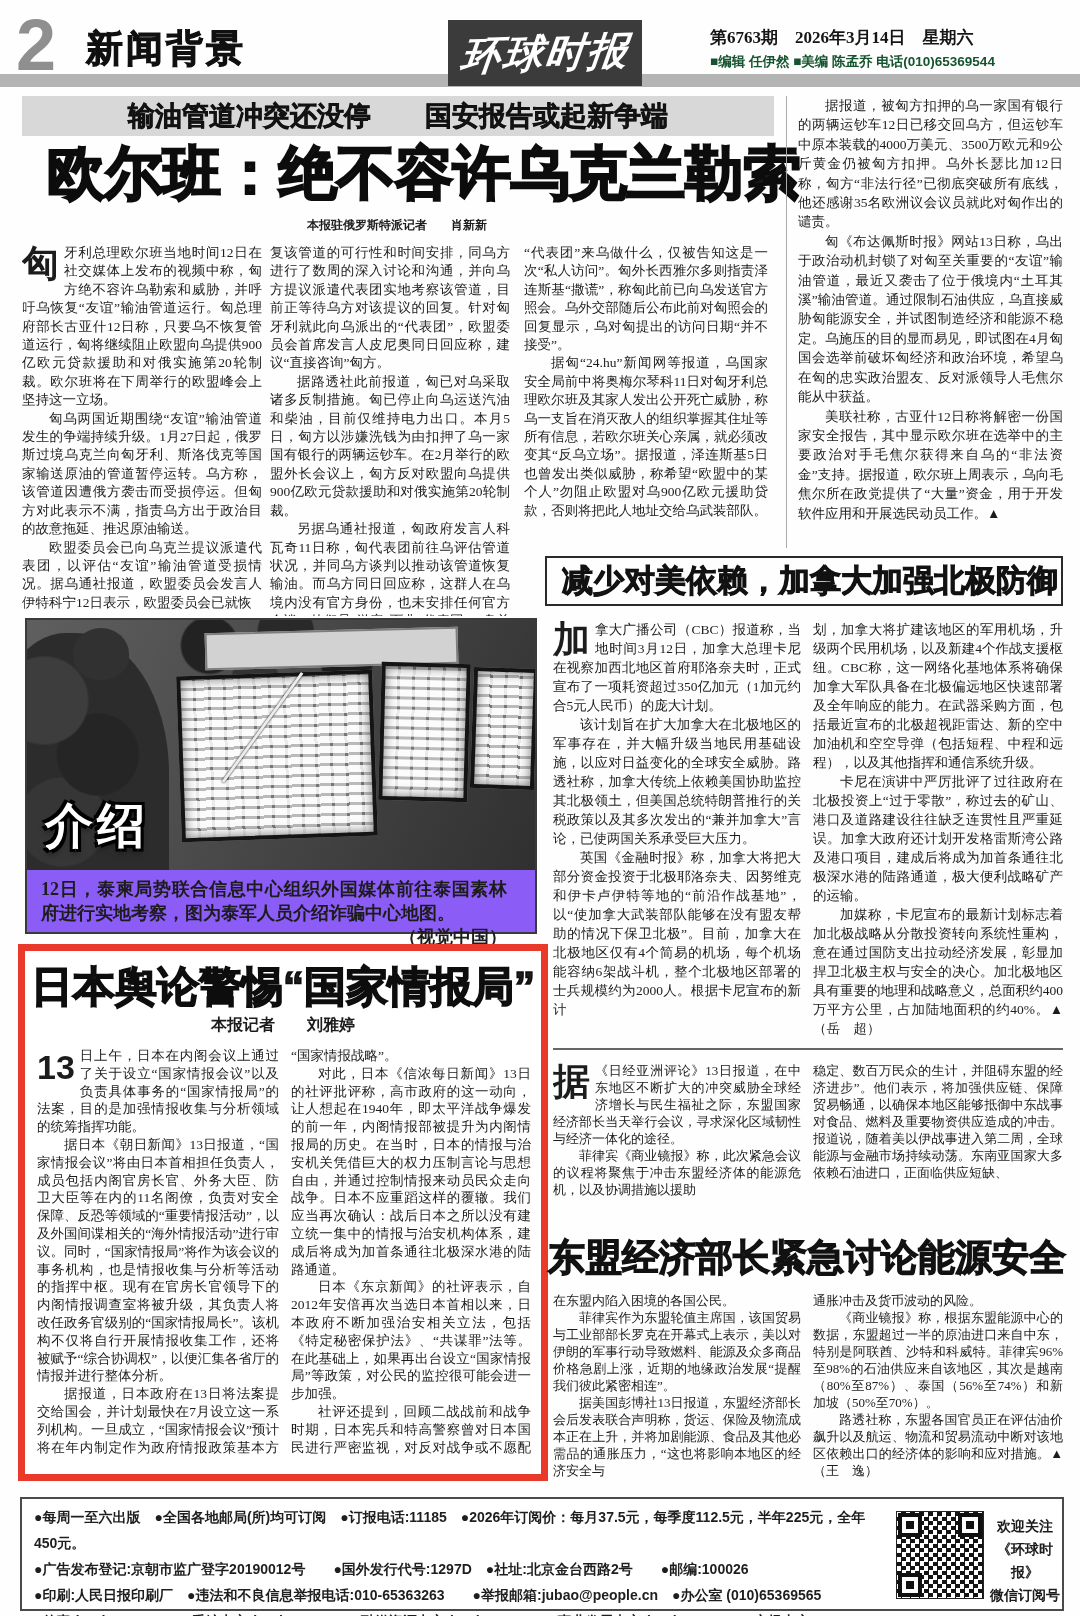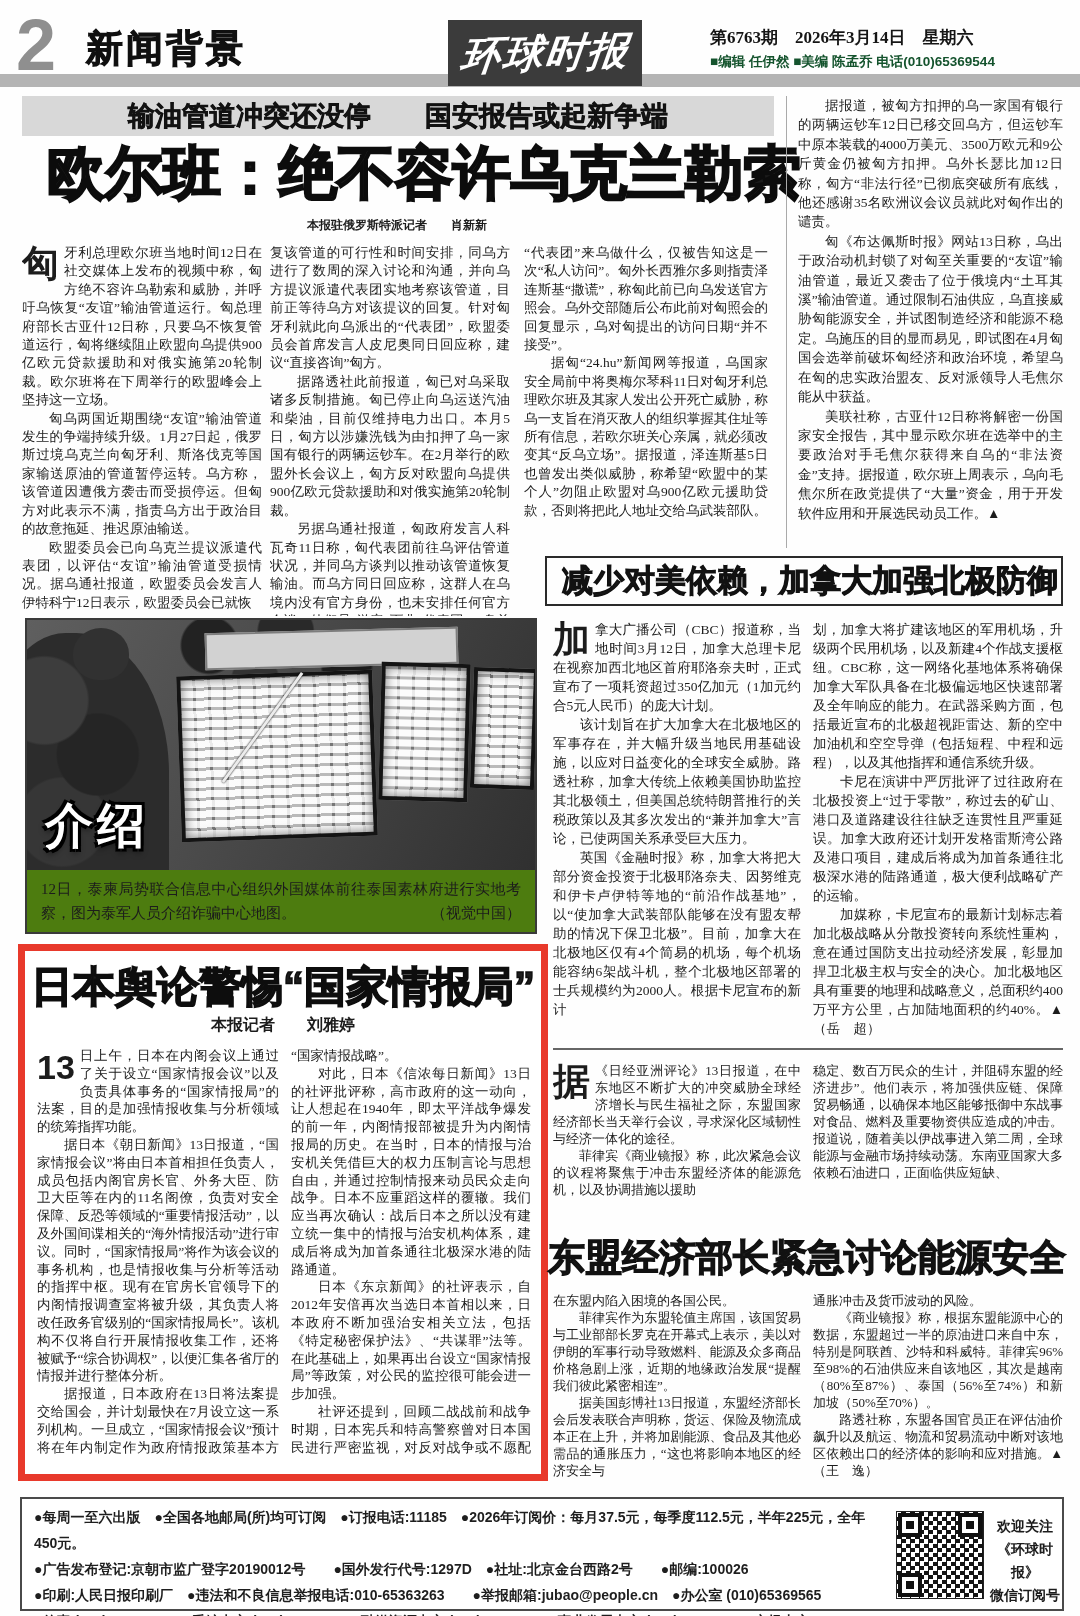--- a/index.html
+++ b/index.html
@@ -32,21 +32,21 @@
   .as-t{font-size:13px;line-height:17px;}
   .orb-c1{left:22px;top:244px;width:240px;height:372px;}
   .orb-c2{left:270px;top:244px;width:240px;height:372px;}
   .orb-c3{left:524px;top:244px;width:244px;height:302px;}
   .orb-c4{left:798px;top:96px;width:265px;height:452px;}
   .vrule{left:786px;top:96px;width:1px;height:452px;background:#aaa;}
   .dropcap{float:left;font-family:"Liberation Sans","DejaVu Sans",sans-serif;font-weight:900;
            font-size:37px;line-height:36px;padding:2px 5px 0 0;text-indent:0;}
   .dropcap.num{font-size:34px;}
   
-  .figure{left:25px;top:618px;width:512px;height:316px;border:2px solid #3a3a3a;box-sizing:border-box;background:#4d7c0f;}
+  .figure{left:25px;top:618px;width:512px;height:316px;border:2px solid #3a3a3a;box-sizing:border-box;background:#8b5cf6;}
   .photo-area{position:relative;width:100%;height:250px;overflow:hidden;filter:grayscale(1);
               background:linear-gradient(115deg,#5c6157 0%,#474c41 45%,#2e3229 100%);}
   .ph-foliage{position:absolute;left:18%;top:-12%;width:60%;height:55%;
       background:radial-gradient(circle at 30% 40%,#1f231b 0 12%,transparent 13%),
                  radial-gradient(circle at 55% 30%,#272b21 0 14%,transparent 15%),
                  radial-gradient(circle at 75% 55%,#1a1d15 0 10%,transparent 11%),
                  radial-gradient(circle at 45% 65%,#30352a 0 12%,transparent 13%);}
   .ph-banner{position:absolute;left:35%;top:4%;width:49%;height:13%;background:#d2d2d2;border:2px solid #7d7d7d;transform:rotate(-1.5deg);}
   .ph-board{position:absolute;border:4px solid #14140f;background:
       repeating-linear-gradient(0deg,rgba(255,255,255,.85) 0 7px,rgba(130,130,130,.45) 7px 10px),
@@ -58,21 +58,21 @@
   .ph-soldier{position:absolute;left:-7%;top:5%;width:35%;height:108%;
       background:radial-gradient(circle at 30% 25%,#3a3f33 0 18%,transparent 19%),
                  radial-gradient(circle at 60% 45%,#23271d 0 22%,transparent 23%),
                  radial-gradient(circle at 40% 70%,#343827 0 20%,transparent 21%),#2a2e24;
       border-radius:42% 52% 0 0;}
   .ph-head{position:absolute;left:9%;top:3%;width:56px;height:52px;background:#2f332a;border-radius:50% 50% 46% 46%;}
   .ph-stick{position:absolute;left:46%;top:16%;width:3px;height:54%;background:#ececec;transform:rotate(36deg);box-shadow:0 0 2px #000;}
   .ph-label{position:absolute;left:18px;bottom:12px;font-family:"Liberation Sans","DejaVu Sans",sans-serif;
       font-weight:900;font-size:48px;color:#fff;letter-spacing:4px;
       text-shadow:-3px -3px 0 #000,3px -3px 0 #000,-3px 3px 0 #000,3px 3px 0 #000,0 4px 6px rgba(0,0,0,.6);}
-  .caption{padding:7px 14px 0 14px;font-size:15px;line-height:24px;text-align:justify;font-weight:400;}
+  .caption{padding:7px 28px 0 14px;font-size:18px;line-height:24px;text-align:justify;font-weight:700;}
   
   .redbox{left:18px;top:944px;width:530px;height:537px;border:7px solid #e8392b;box-sizing:border-box;background:#fff;}
   .jp-headline{position:absolute;left:0;top:8px;width:100%;text-align:center;font-size:42px;font-weight:900;
       -webkit-text-stroke:1.5px #0d0d0d;font-family:"Liberation Sans","DejaVu Sans",sans-serif;}
   .jp-byline{position:absolute;left:0;top:64px;width:100%;text-align:center;font-size:16px;font-weight:700;}
   .jp-c1{position:absolute;left:12px;top:96px;width:242px;height:410px;}
   .jp-c2{position:absolute;left:266px;top:96px;width:240px;height:410px;}
   
   .ca-hbox{left:545px;top:556px;width:518px;height:50px;border:2px solid #2a2a2a;box-sizing:border-box;
       text-align:center;font-size:31px;line-height:46px;font-weight:800;-webkit-text-stroke:1px #111;

